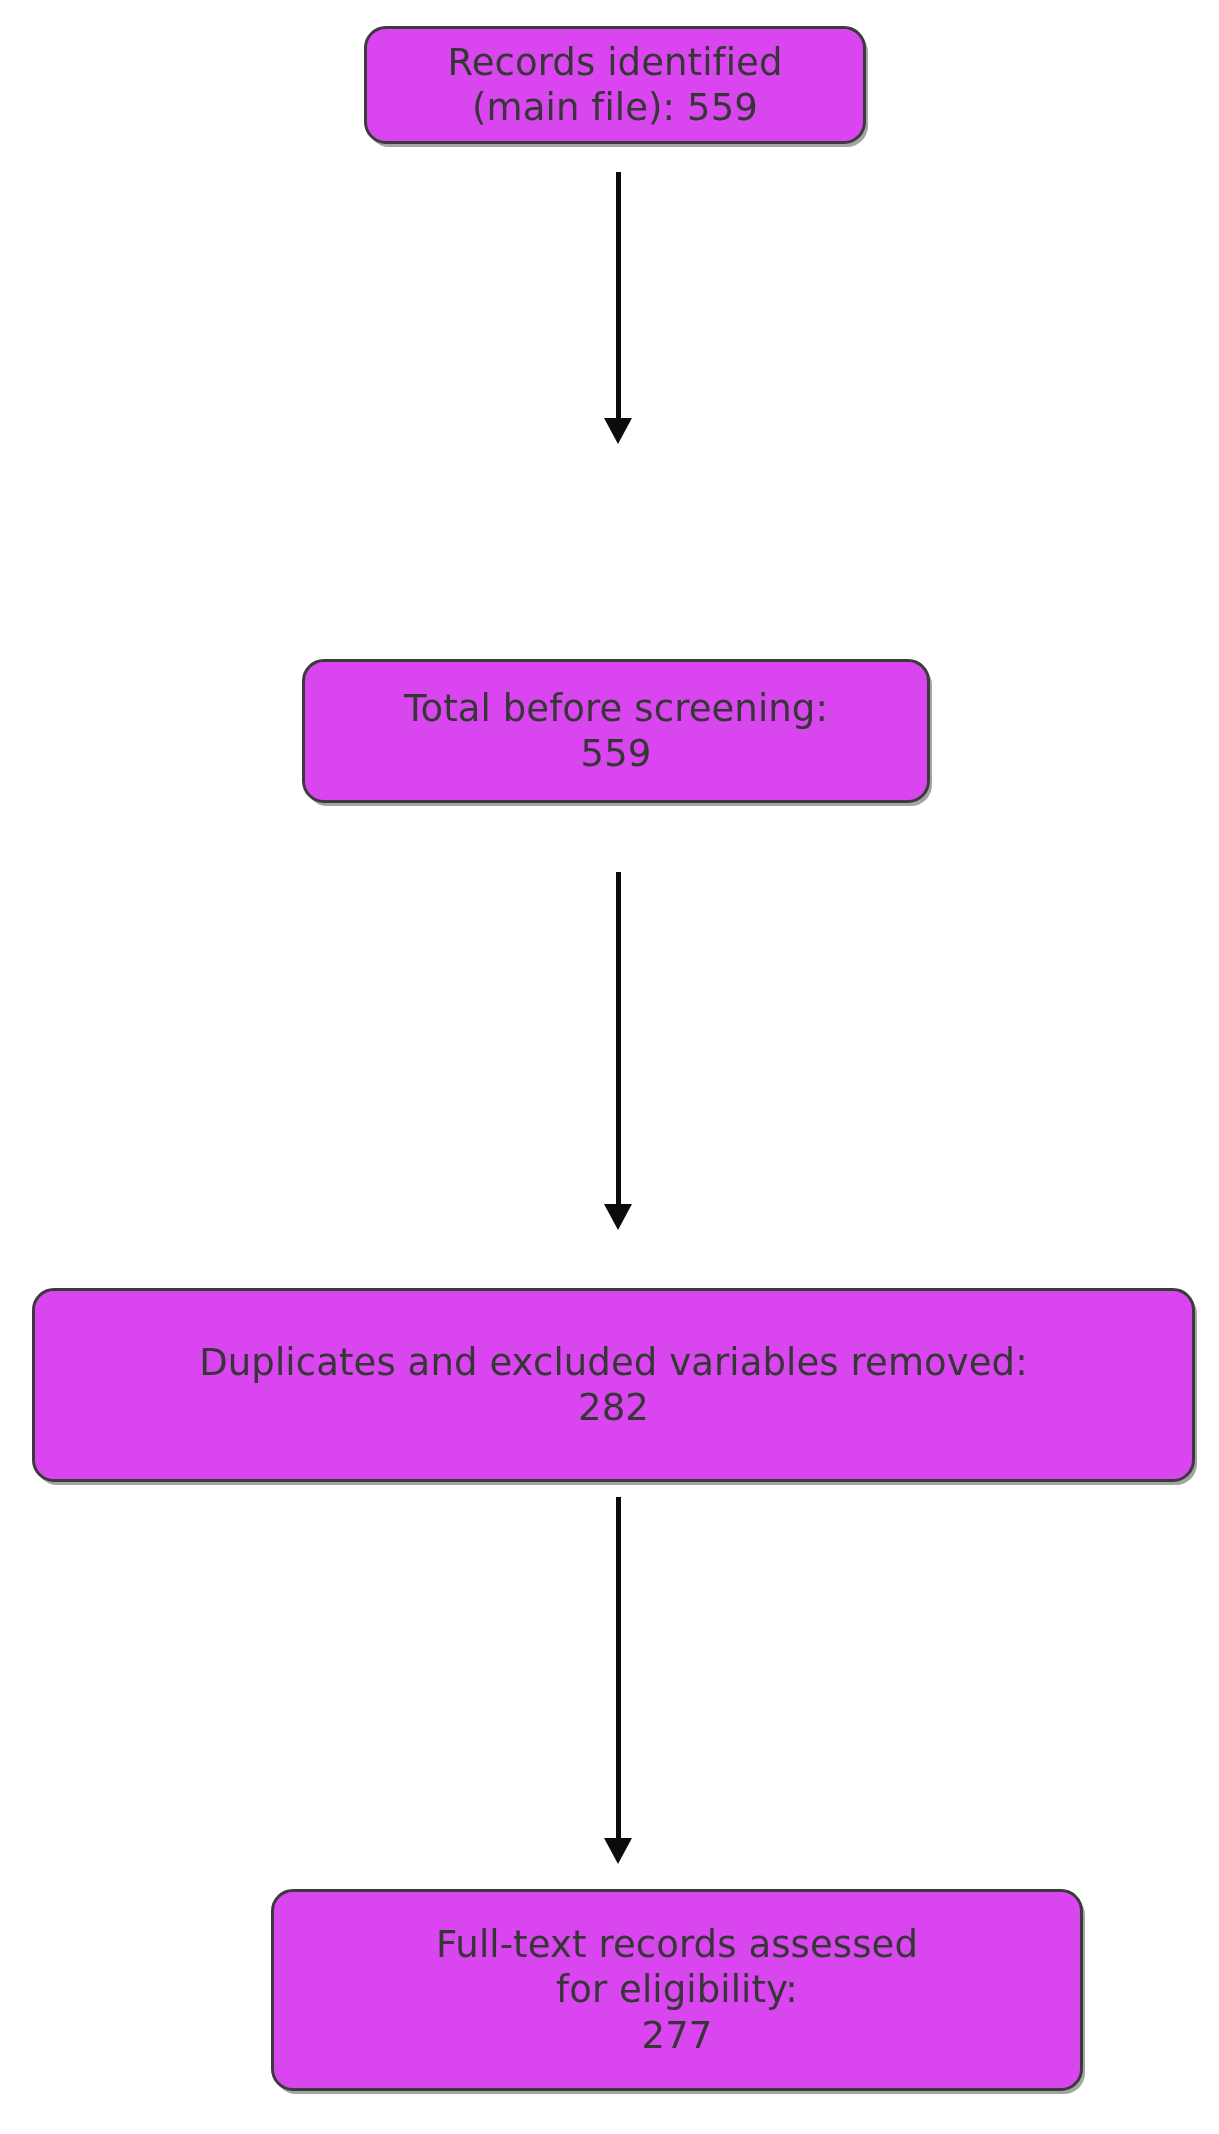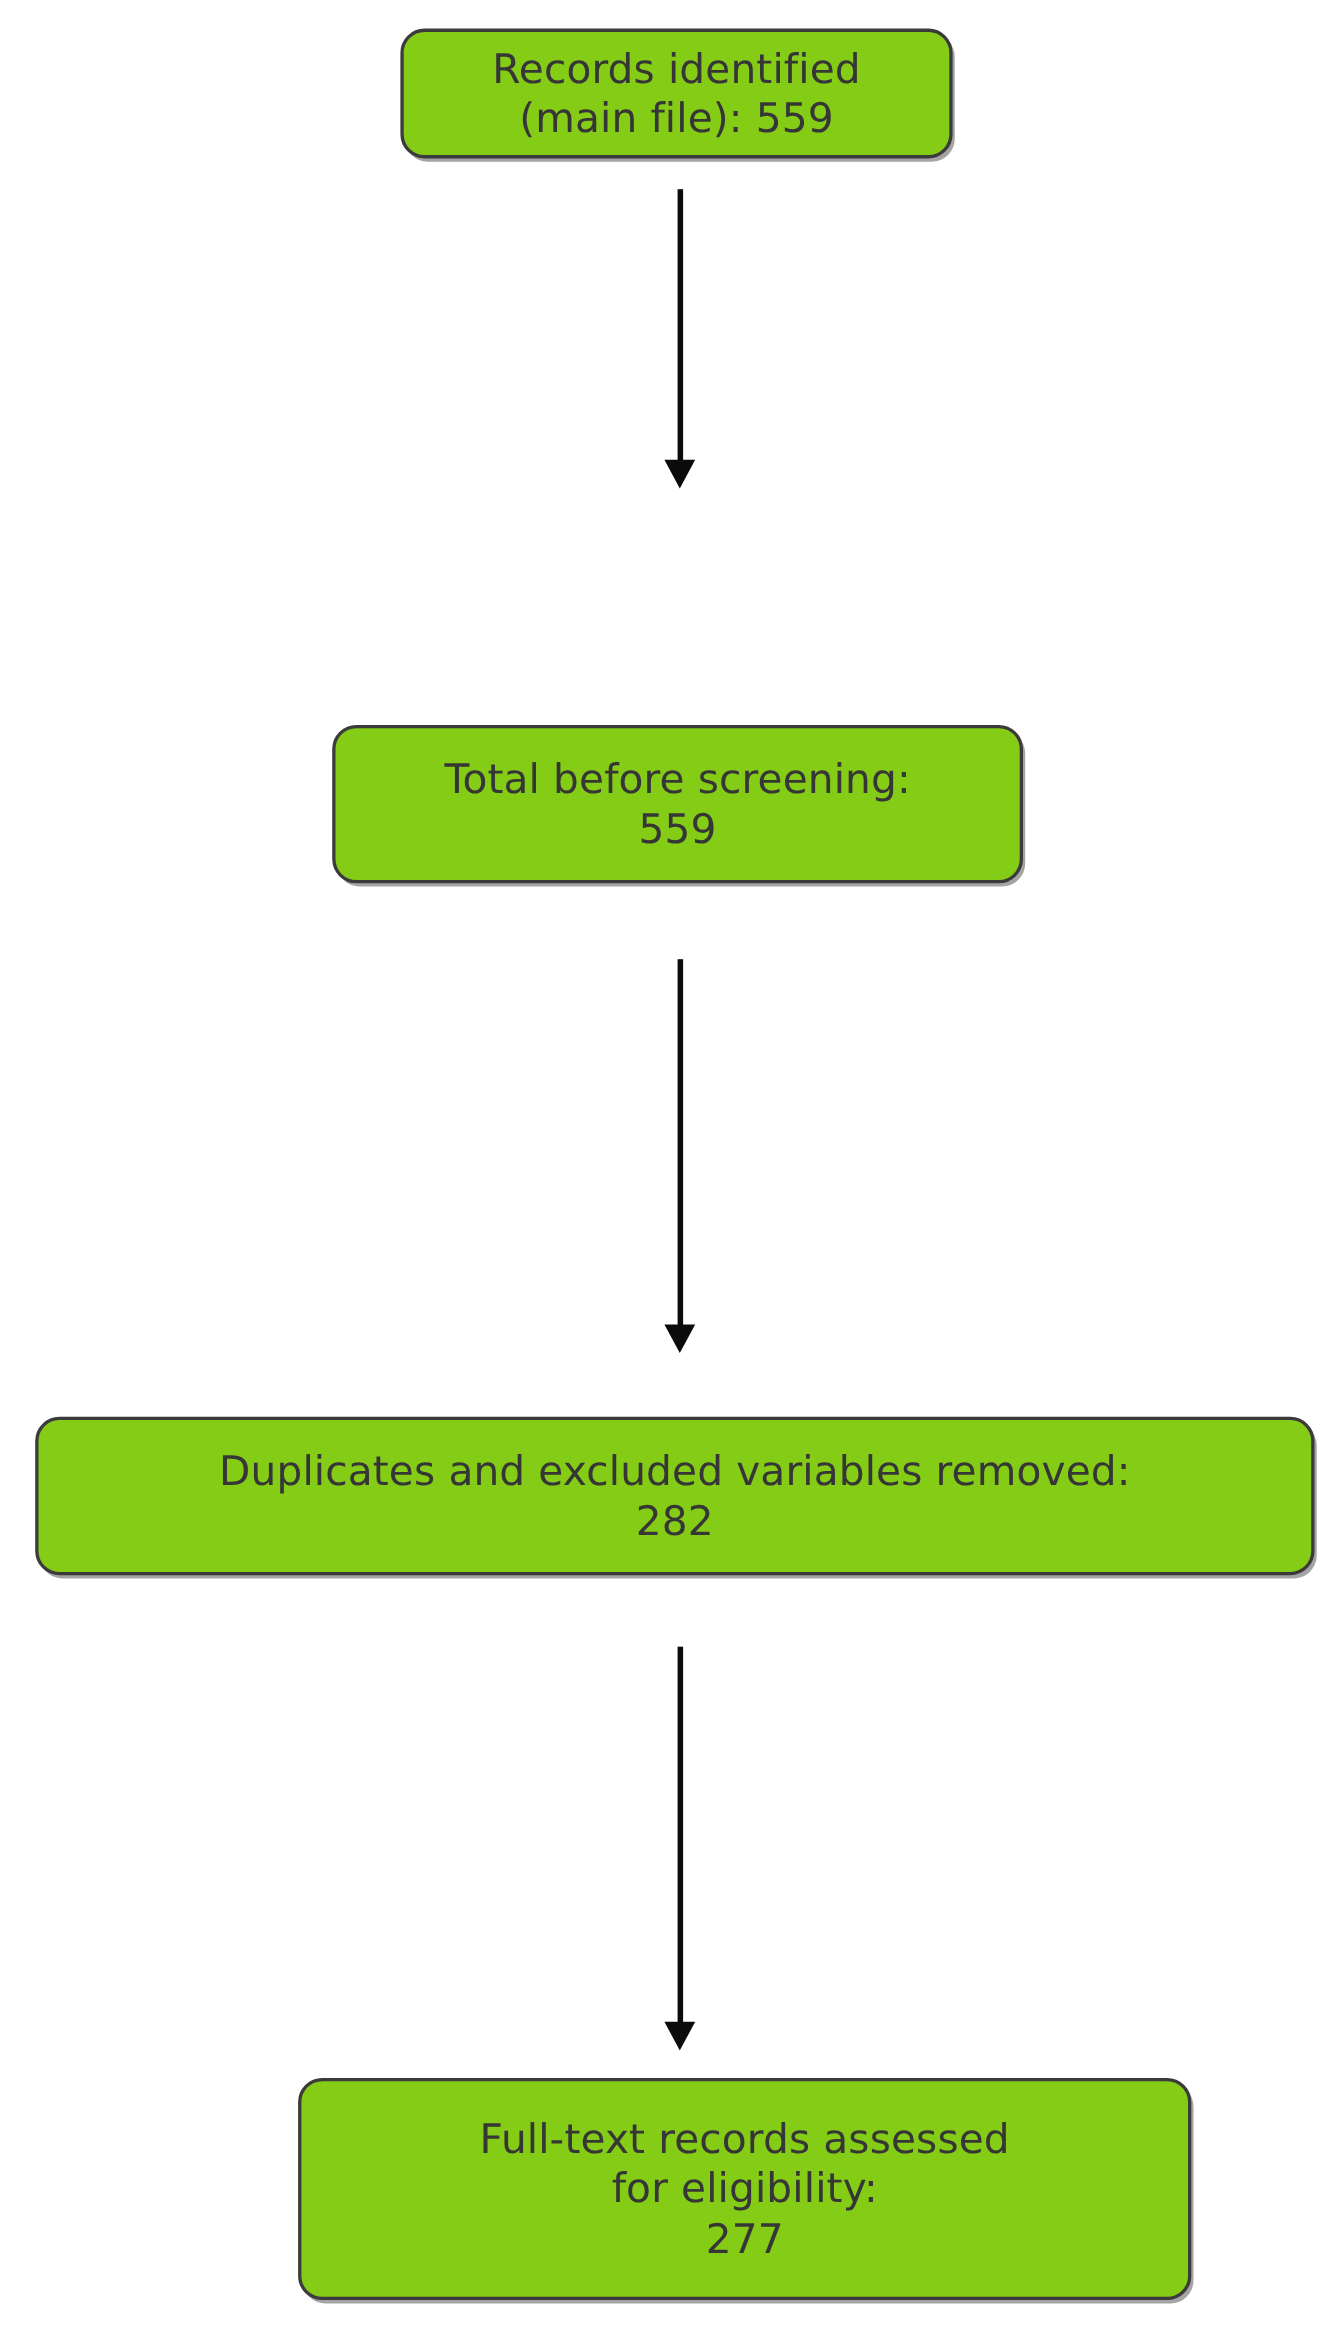--- a/index.html
+++ b/index.html
@@ -19,21 +19,21 @@
     position: absolute;
     inset: 0;
     width: 1219px;
     height: 2134px;
   }
 
   
   .node {
     position: absolute;
     box-sizing: border-box;
-    background: #84cc16;
+    background: #d946ef;
     border: 3px solid #3b3b3b;
     border-radius: 22px;
     display: flex;
     align-items: center;
     justify-content: center;
     text-align: center;
     color: #363636;
     line-height: 1.22;
     letter-spacing: 0.1px;
     box-shadow: 3px 4px 0 -1px rgba(90,90,90,0.55);
@@ -49,21 +49,21 @@
     width: 502px; height: 118px;
     font-size: 37px;
   }
   #node-2 {
     left: 302px;  top: 659px;
     width: 628px; height: 144px;
     font-size: 37px;
   }
   #node-3 {
     left: 32px;   top: 1288px;
-    width: 1163px; height: 144px;
+    width: 1163px; height: 194px;
     font-size: 37px;
   }
   #node-4 {
     left: 271px;  top: 1889px;
     width: 812px; height: 202px;
     font-size: 37px;
   }
 
   
   .connector {

